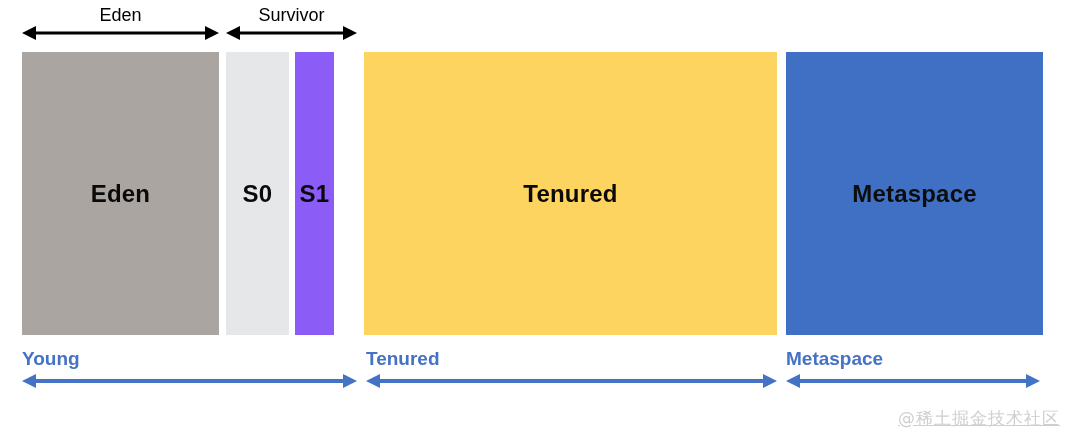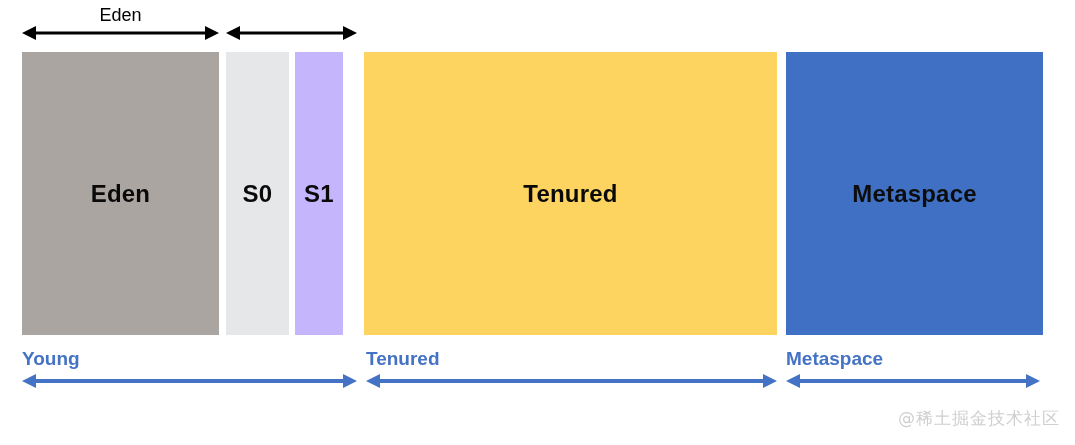--- a/index.html
+++ b/index.html
@@ -77,28 +77,29 @@
     white-space: nowrap;
     font-family: "DejaVu Sans", sans-serif;
   }
 </style>
 </head>
 <body>
 
 <div id="canvas">
 
   <div class="top-label" id="top-label-0" style="left: 22px; width: 197px; top: 4px; color: rgb(0, 0, 0);">Eden</div>
+  <div class="top-label" id="top-label-1" style="left: 226px; width: 131px; top: 4px; color: rgb(0, 0, 0);">Survivor</div>
 
   <div class="block" id="block-0" style="left: 22px; width: 197px; top: 52px; height: 283px; background: rgb(171, 165, 162);">
     <span class="block-label">Eden</span>
   </div>
   <div class="block" id="block-1" style="left: 226px; width: 63px; top: 52px; height: 283px; background: rgb(230, 231, 232);">
     <span class="block-label">S0</span>
   </div>
-  <div class="block" id="block-2" style="left: 295px; width: 48px; top: 52px; height: 283px; background: #c4b5fd; text-align: center;">
+  <div class="block" id="block-2" style="left: 295px; width: 39px; top: 52px; height: 283px; background: #8b5cf6; text-align: center;">
     <span class="block-label">S1</span>
   </div>
   <div class="block" id="block-3" style="left: 364px; width: 413px; top: 52px; height: 283px; background: rgb(252, 212, 95);">
     <span class="block-label">Tenured</span>
   </div>
   <div class="block" id="block-4" style="left: 786px; width: 257px; top: 52px; height: 283px; background: rgb(64, 112, 196);">
     <span class="block-label light-on-dark">Metaspace</span>
   </div>
 
   <div class="bottom-label" id="bottom-label-0" style="left: 22px; width: 335px; top: 347px; color: rgb(68, 114, 196);">Young</div>
@@ -126,15 +127,15 @@
         <polygon points="366,381 380,374 380,388" fill="#4472C4"></polygon>
         <polygon points="777,381 763,374 763,388" fill="#4472C4"></polygon>
       </g>
       <g>
         <rect x="793.7" y="379" width="238.6" height="4" fill="#4472C4"></rect>
         <polygon points="786,381 800,374 800,388" fill="#4472C4"></polygon>
         <polygon points="1040,381 1026,374 1026,388" fill="#4472C4"></polygon>
       </g>
     </svg>
 
-  <div class="watermark" id="watermark" style="left: 898px; top: 407px; color: rgb(207, 207, 207);">@稀土掘金技术社区</div>
+  <div class="watermark" id="watermark" style="left: 898px; top: 407px; color: rgb(207, 207, 207); text-decoration: underline;">@稀土掘金技术社区</div>
 
 </div>
 
 </body></html>

